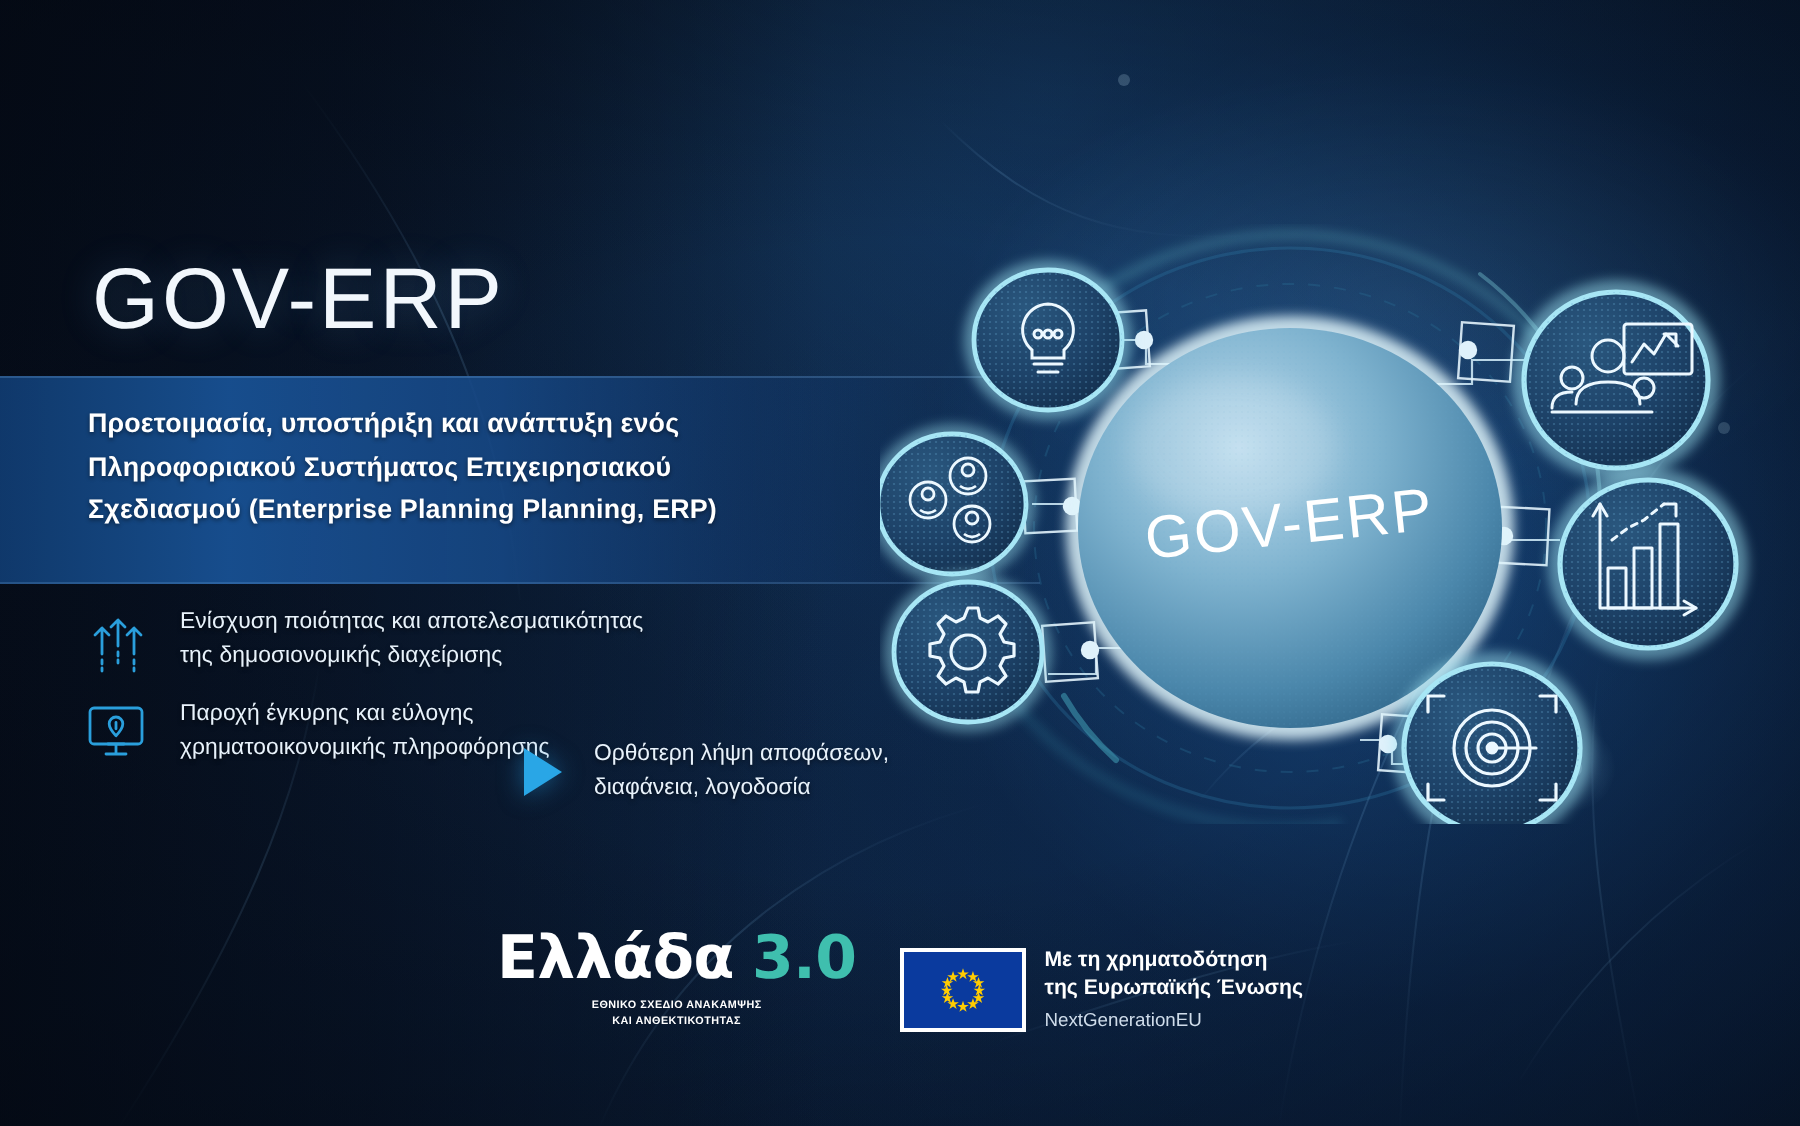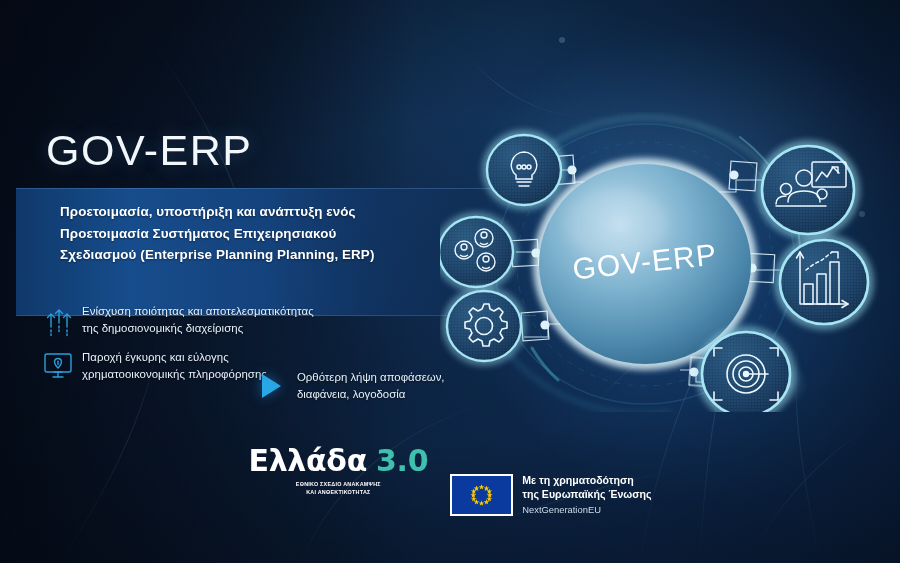--- a/index.html
+++ b/index.html
@@ -42,42 +42,42 @@
   
   .hero-title{
     position:absolute; left:46px; top:126px;
     font-size:43px; font-weight:300; letter-spacing:1.5px;
     color:#f2f7fc; text-shadow:0 0 18px rgba(120,190,255,.25);
     font-family:"Liberation Sans", sans-serif;
   }
 
   
   .banner{
-    position:absolute; left:16px; top:188px; width:520px; height:128px;
+    position:absolute; left:0; top:188px; width:520px; height:104px;
     background:linear-gradient(90deg,
        rgba(16,58,110,.96) 0%,
        rgba(24,80,146,.95) 22%,
        rgba(22,72,134,.88) 48%,
        rgba(18,58,112,.55) 72%,
        rgba(15,45,90,.12) 90%,
        rgba(12,38,78,0) 100%);
     border-top:1px solid rgba(140,200,255,.22);
     border-bottom:1px solid rgba(140,200,255,.18);
   }
   .banner-inner{
     position:absolute; left:44px; top:12px; width:420px;
     color:#ffffff; font-size:13.4px; line-height:1.62; font-weight:700;
     letter-spacing:.1px;
     text-shadow:0 1px 2px rgba(0,0,0,.45);
   }
   .banner-inner div{ white-space:nowrap; }
 
   
   .benefit{
-    position:absolute; display:flex; align-items:flex-start; gap:6px;
+    position:absolute; display:flex; align-items:flex-start; gap:14px;
   }
   .b1{ left:40px; top:303px; }
   .b2{ left:40px; top:349px; }
   .benefit .b-icon{ width:36px; height:36px; flex:0 0 36px; margin-top:-2px; }
   .benefit .b-icon svg{ width:100%; height:100%; display:block; }
   .benefit .b-text{
     color:#e8f2fb; font-size:11.4px; line-height:1.52; font-weight:400;
     text-shadow:0 1px 2px rgba(0,0,0,.5);
     letter-spacing:.05px;
   }
@@ -98,21 +98,21 @@
     text-shadow:0 1px 2px rgba(0,0,0,.5);
   }
 
   
   .hub{ position:absolute; left:440px; top:112px; width:460px; height:300px; }
   .hub svg{ width:100%; height:100%; display:block; }
 
   
   .footer{
     position:absolute; left:0; bottom:47px; width:100%;
-    display:flex; justify-content:center; align-items:center; gap:22px;
+    display:flex; justify-content:center; align-items:flex-end; gap:22px;
   }
   .logo-gr{ display:flex; flex-direction:column; align-items:center; }
   .logo-gr-main{
     display:flex; align-items:baseline; gap:9px;
     font-size:30px; font-weight:700; letter-spacing:-.3px; line-height:1;
   }
   .gr-word{ color:#ffffff; font-family:"DejaVu Sans", sans-serif; }
   .gr-num{ color:#3fbfae; font-family:"DejaVu Sans", sans-serif; }
   .logo-gr-sub{
     margin-top:5px; text-align:center; color:#ffffff;
@@ -170,21 +170,21 @@
     </svg>
   </div>
 
   <div class="bg-vignette"></div>
 
   <div class="hero-title">GOV-ERP</div>
 
   <div class="banner">
     <div class="banner-inner">
       <div>Προετοιμασία, υποστήριξη και ανάπτυξη ενός</div>
-      <div>Προετοιμασία  Συστήματος  Επιχειρησιακού</div>
+      <div>Πληροφοριακού  Συστήματος  Επιχειρησιακού</div>
       <div>Σχεδιασμού (Enterprise Planning Planning, ERP)</div>
     </div>
   </div>
 
   <div class="benefit b1">
     <span class="b-icon">
       <svg viewBox="0 0 36 36" fill="none" stroke="#2a9fdc" stroke-width="1.4" stroke-linecap="round" stroke-linejoin="round">
         <path d="M11 26 V13 L7.5 16.5 M11 13 L14.5 16.5"></path>
         <path d="M11 29 v2 M11 33 v1.5" stroke-dasharray="2 2"></path>
         <path d="M19 22 V9 L15.5 12.5 M19 9 L22.5 12.5"></path>

